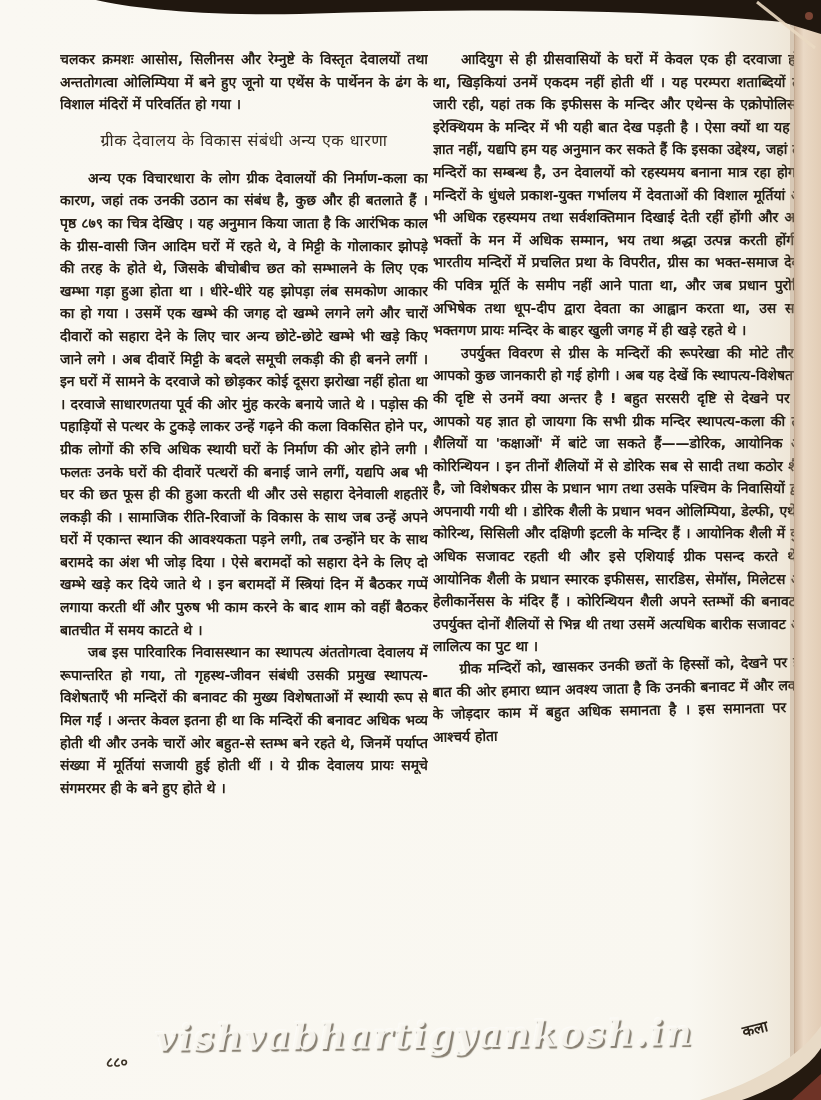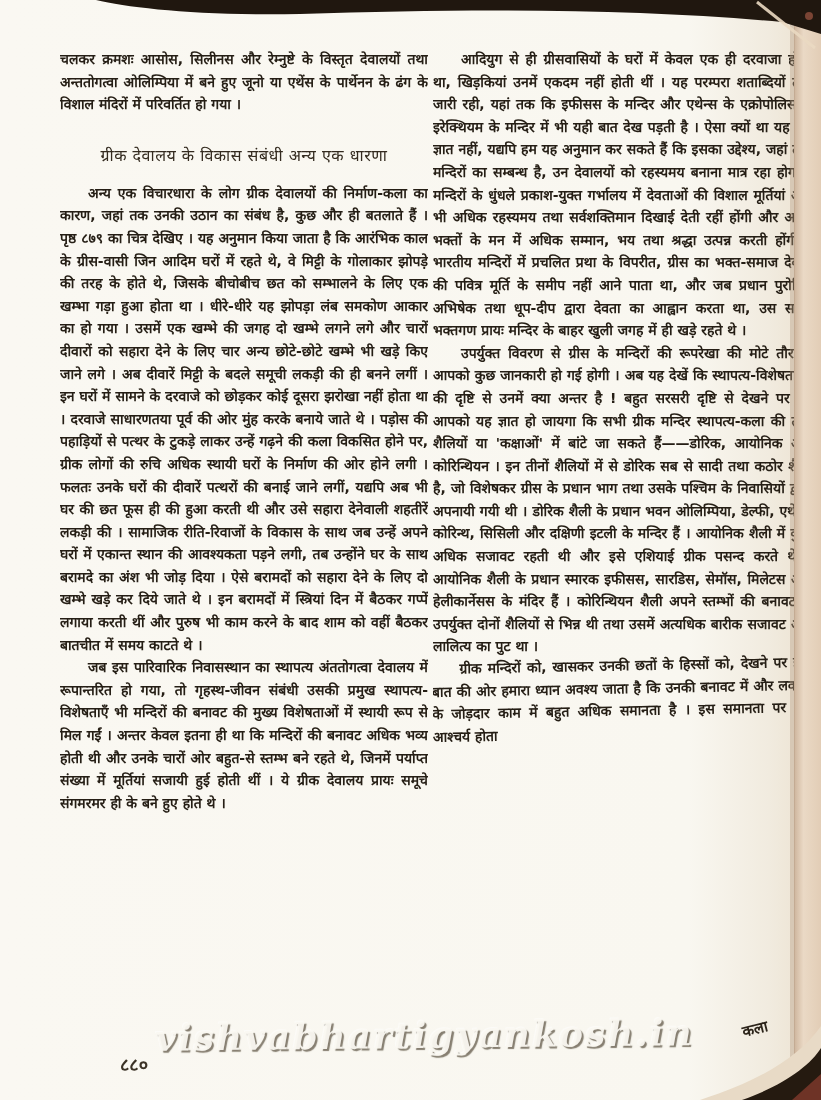--- a/index.html
+++ b/index.html
@@ -26,21 +26,21 @@
     line-height: 22.6px;
     font-weight: 700;
     text-align: justify;
     overflow: hidden;
   }
   .col-left  { left: 60px;  top: 48px; width: 368px; height: 996px; }
   .col-right { left: 433px; top: 48px; width: 378px; height: 998px; }
   .para { margin: 0; }
   .indent { text-indent: 28px; }
   .heading {
-    margin: 28px 0 14px 0;
+    margin: 13px 0 14px 0;
     font-size: 16px;
     font-weight: 400;
     color: #332a1f;
     text-align: center;
     line-height: 24px;
     letter-spacing: 0.5px;
   }
   .tilt {
     transform: rotate(-1.1deg);
     transform-origin: left bottom;
@@ -55,22 +55,22 @@
     letter-spacing: 2px;
     text-align: center;
     color: rgba(250, 248, 241, 0.95);
     text-shadow: 2px 2px 1px rgba(95, 85, 70, 0.75), -1px -1px 1px rgba(255,255,255,0.55);
     transform: rotate(-0.6deg);
     pointer-events: none;
     white-space: nowrap;
   }
   .page-number {
     position: absolute; z-index: 4;
-    left: 120px; top: 1052px;
-    font-size: 18px;
+    left: 106px; top: 1052px;
+    font-size: 14px;
     font-weight: 700;
     color: #3b3226;
   }
   .running-label {
     position: absolute; z-index: 4;
     left: 742px; top: 1018px;
     font-size: 15px;
     font-weight: 700;
     color: #2c241a;
     transform: rotate(-14deg);

